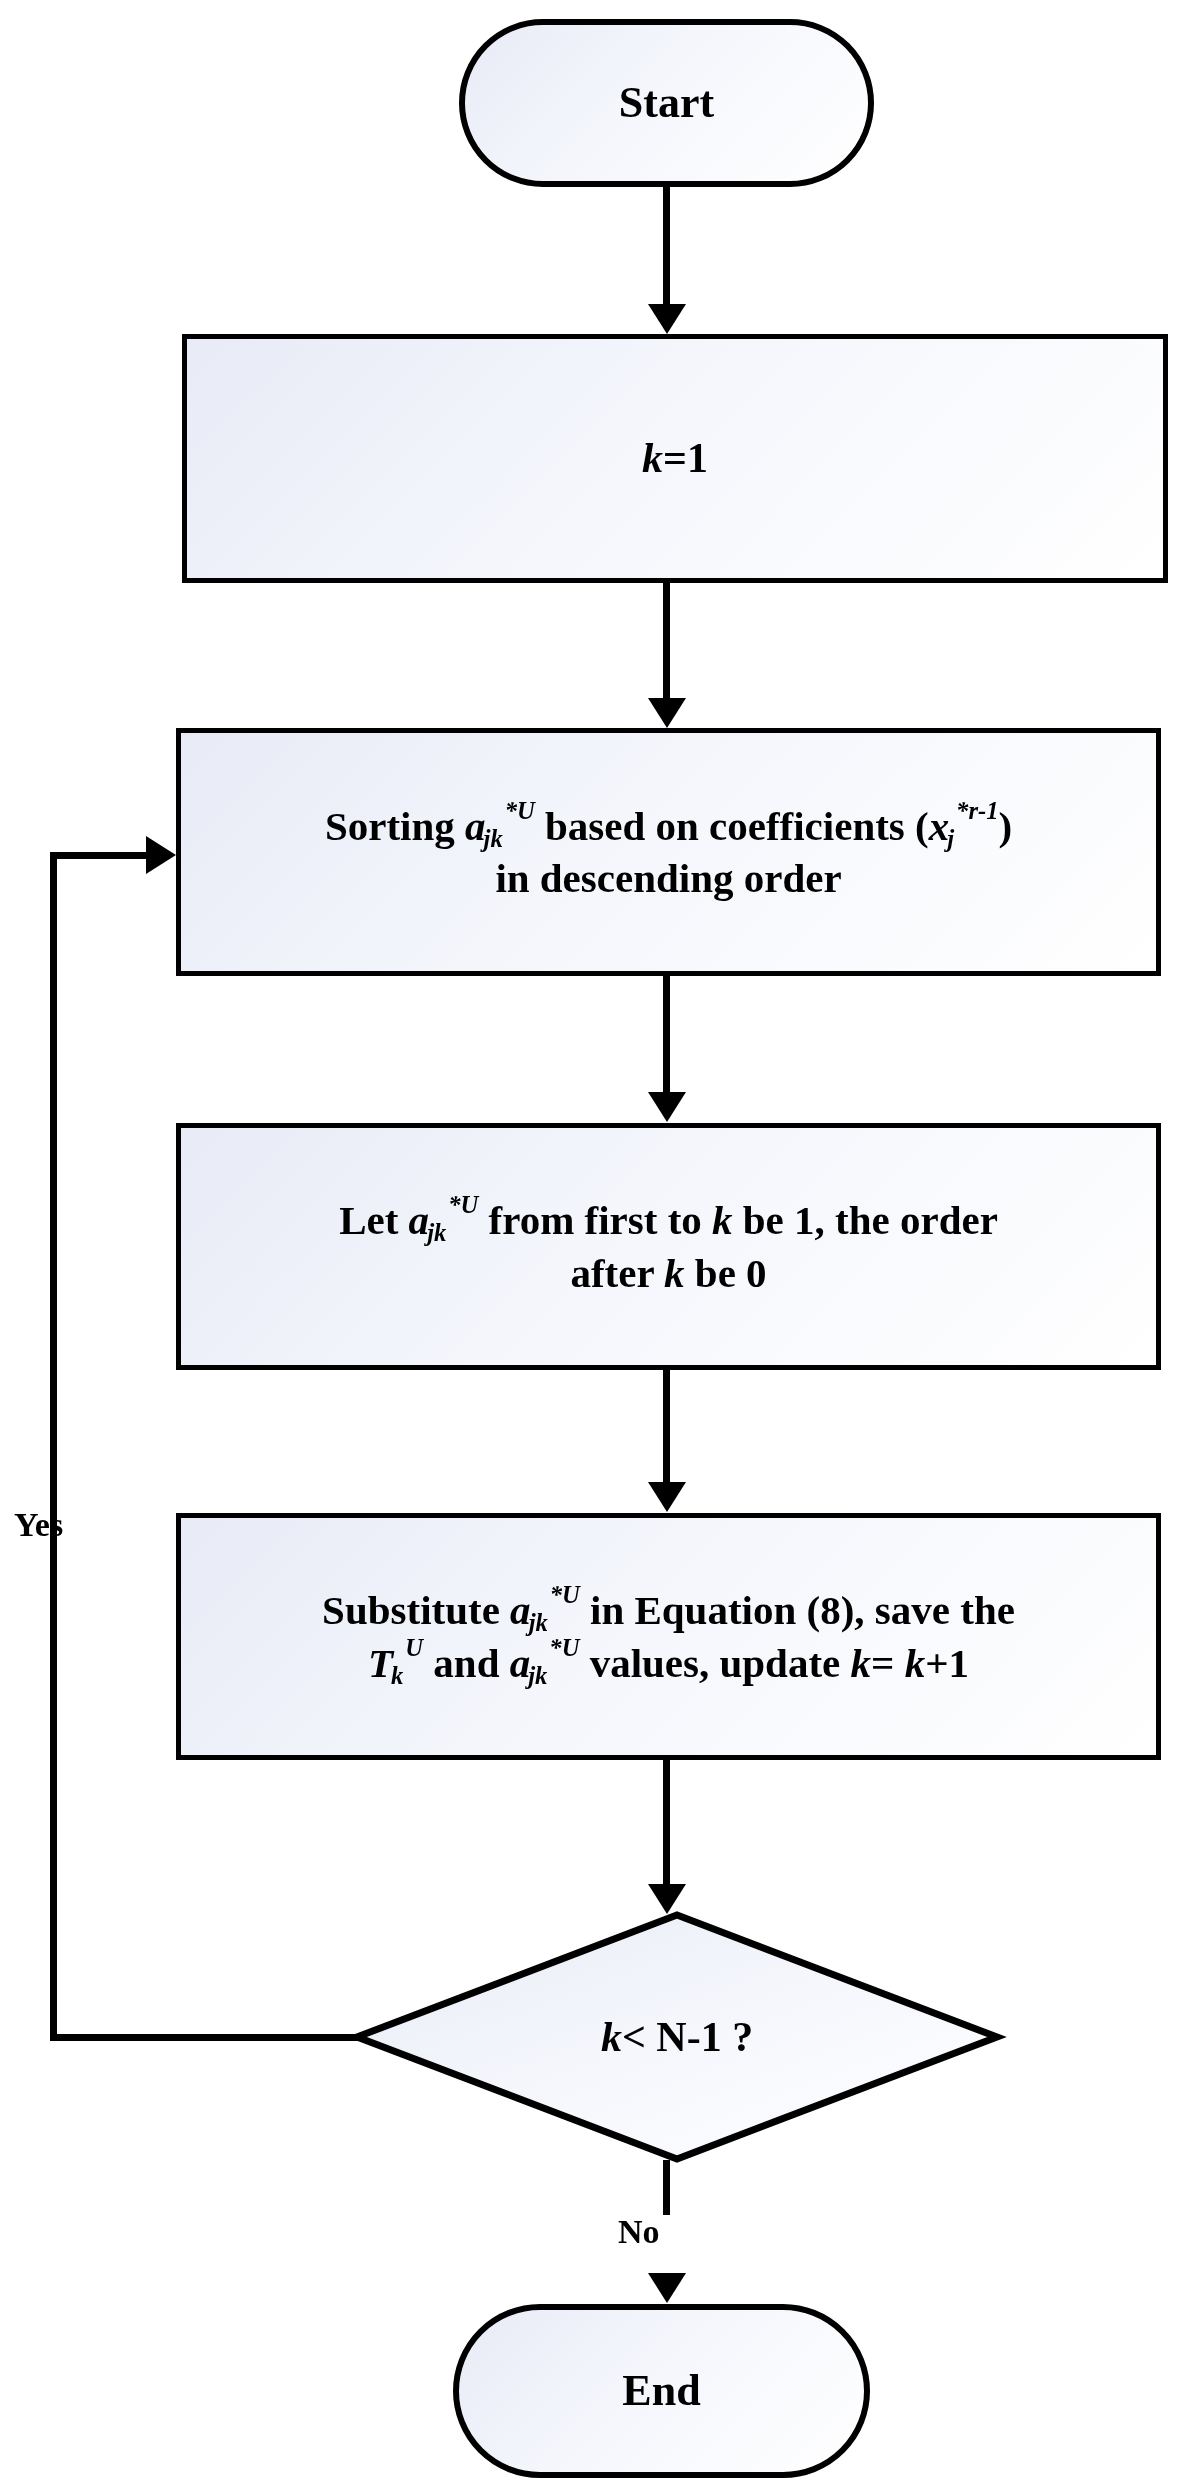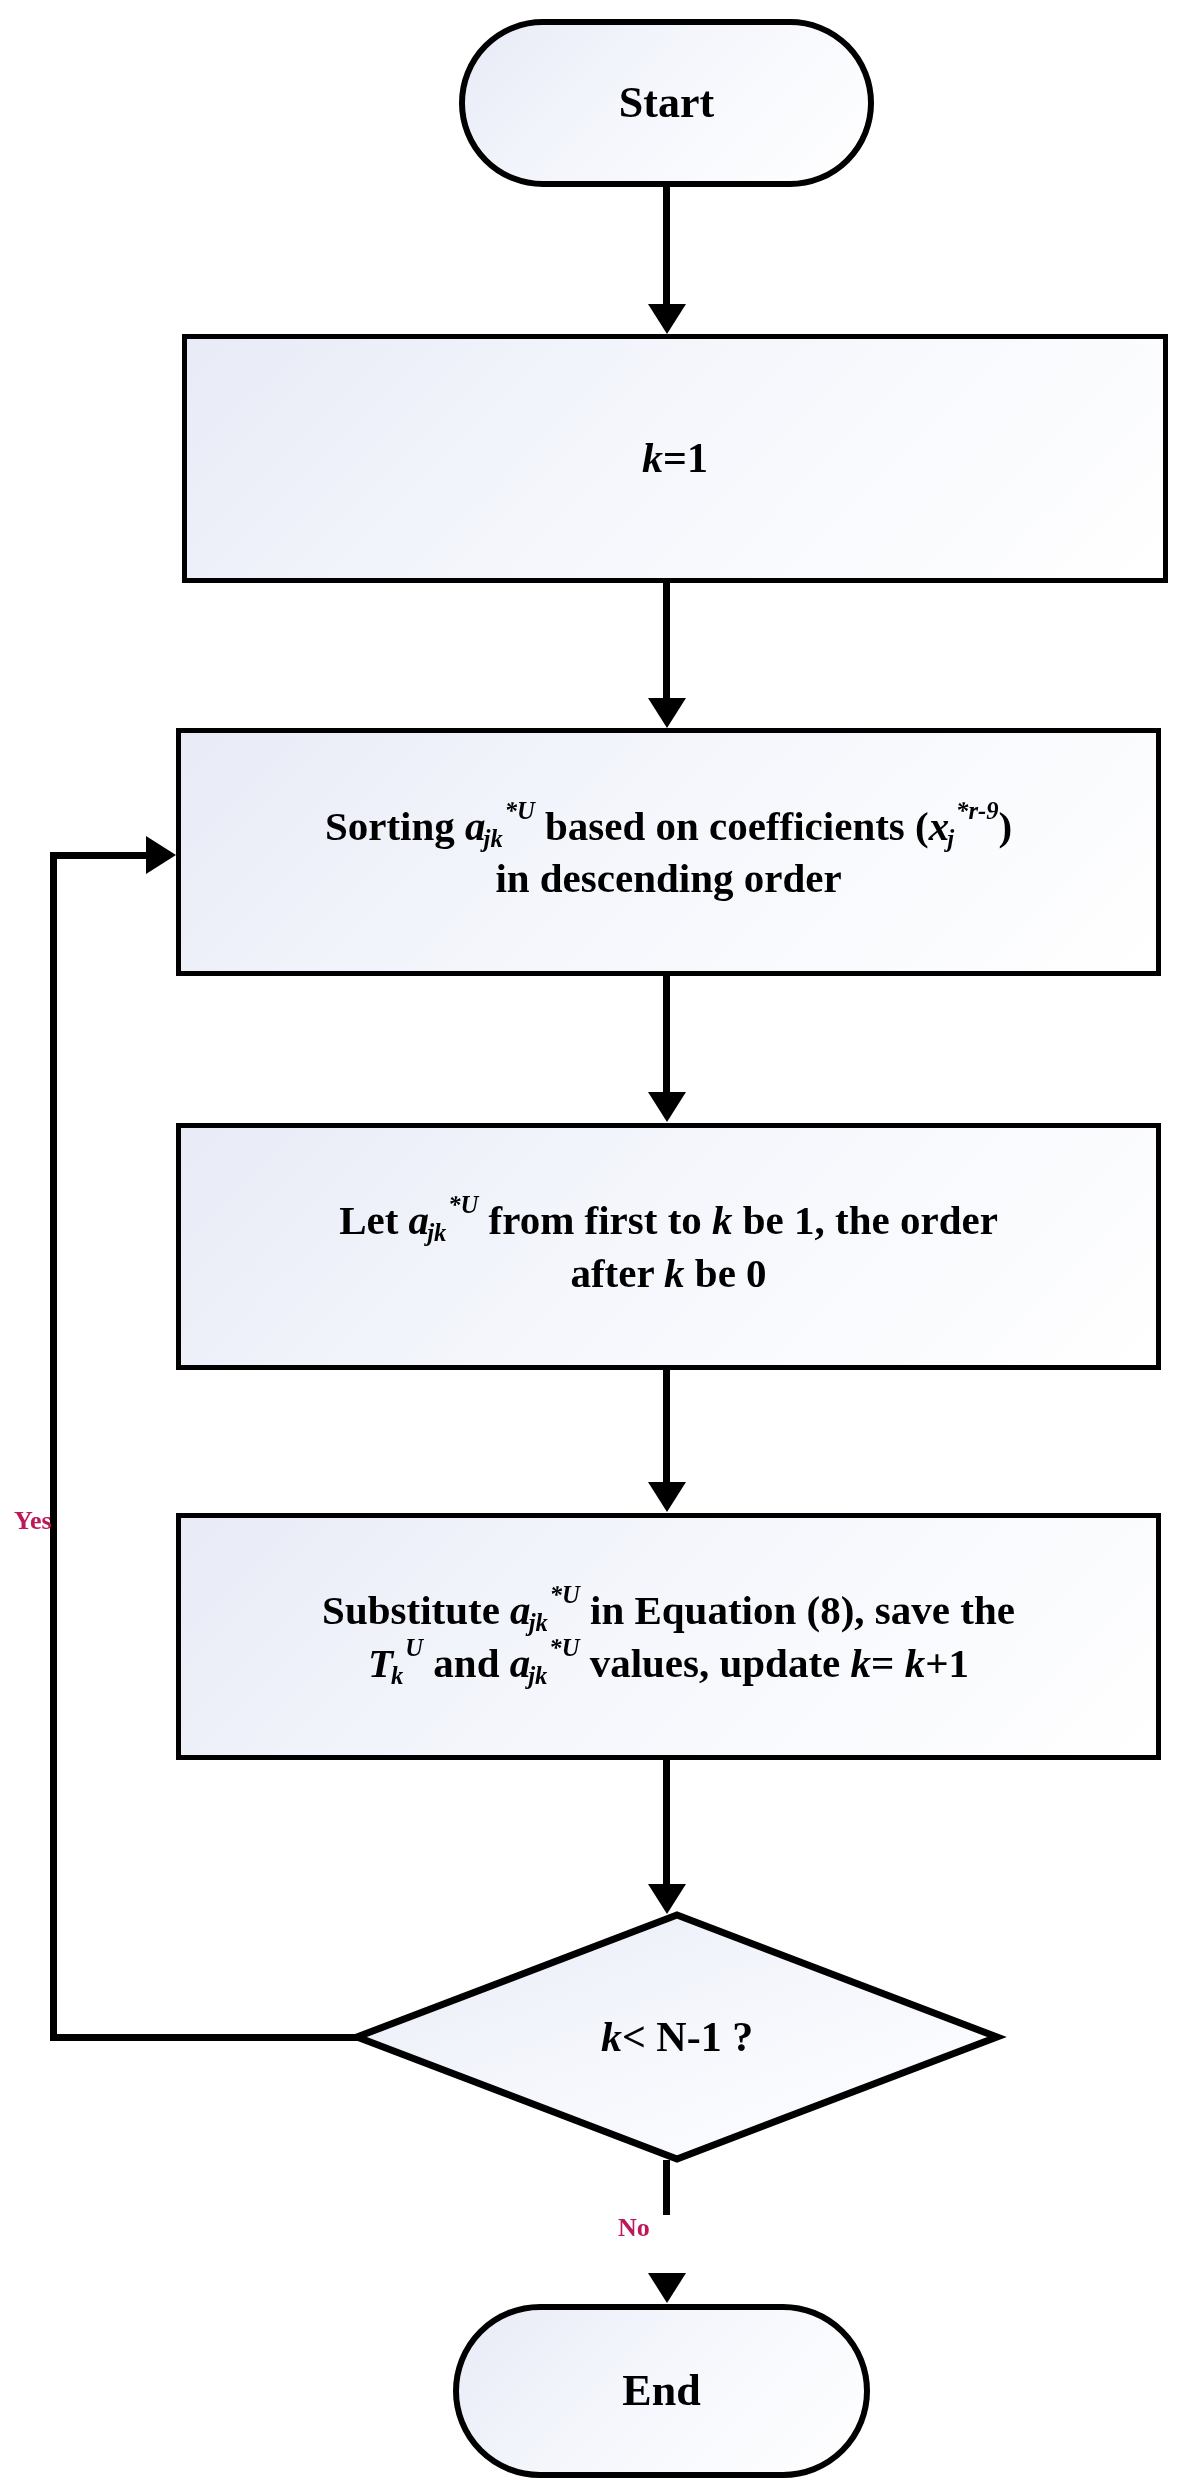--- a/index.html
+++ b/index.html
@@ -111,22 +111,22 @@
   }
   .arrow-right {
     position: absolute;
     width: 0; height: 0;
     border-top: 19px solid transparent;
     border-bottom: 19px solid transparent;
     border-left: 30px solid #000000;
   }
   .edge-label {
     position: absolute;
-    font-size: 26px;
-    color: #be185d;
+    font-size: 34px;
+    color: #000000;
     white-space: nowrap;
     text-align: center;
   }
 </style>
 </head>
 <body>
 
 <div id="canvas">
 
   <div class="node terminator" style="left:459px; top:19px; width:415px; height:168px;">
@@ -137,21 +137,21 @@
   <div class="arrow-down" style="left:648px; top:304px;"></div>
 
   <div class="node process" style="left:182px; top:334px; width:986px; height:249px;">
     <span class="node-text txt-k1"><i class="v">k</i>=1</span>
   </div>
 
   <div class="vline" style="left:663px; top:582px; height:118px;"></div>
   <div class="arrow-down" style="left:648px; top:698px;"></div>
 
   <div class="node process" style="left:176px; top:728px; width:985px; height:248px;">
-    <span class="node-text txt-body">Sorting <i class="v">a</i><sub class="sb">jk</sub><sup class="sp">*U</sup>&nbsp;based on coefficients (<i class="v">x</i><sub class="sb">j</sub><sup class="sp">*r-9</sup>)<br>in descending order</span>
+    <span class="node-text txt-body">Sorting <i class="v">a</i><sub class="sb">jk</sub><sup class="sp">*U</sup>&nbsp;based on coefficients (<i class="v">x</i><sub class="sb">j</sub><sup class="sp">*r-1</sup>)<br>in descending order</span>
   </div>
 
   <div class="vline" style="left:663px; top:975px; height:118px;"></div>
   <div class="arrow-down" style="left:648px; top:1092px;"></div>
 
   <div class="node process" style="left:176px; top:1123px; width:985px; height:247px;">
     <span class="node-text txt-body">Let <i class="v">a</i><sub class="sb">jk</sub><sup class="sp">*U</sup>&nbsp;from first to <i class="v">k</i> be 1, the order<br>after <i class="v">k</i> be 0</span>
   </div>
 
   <div class="vline" style="left:663px; top:1370px; height:113px;"></div>

